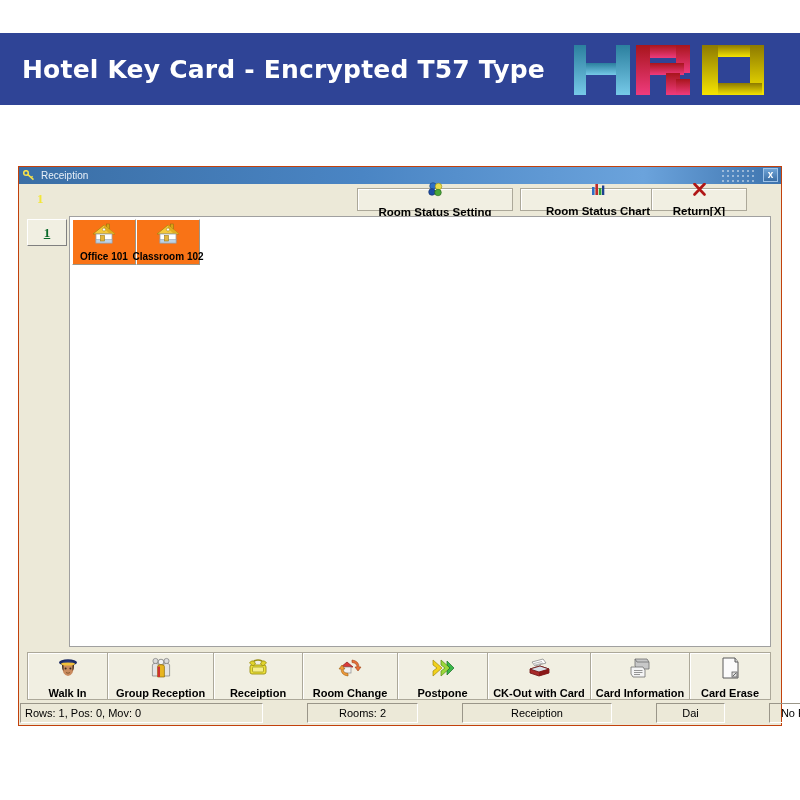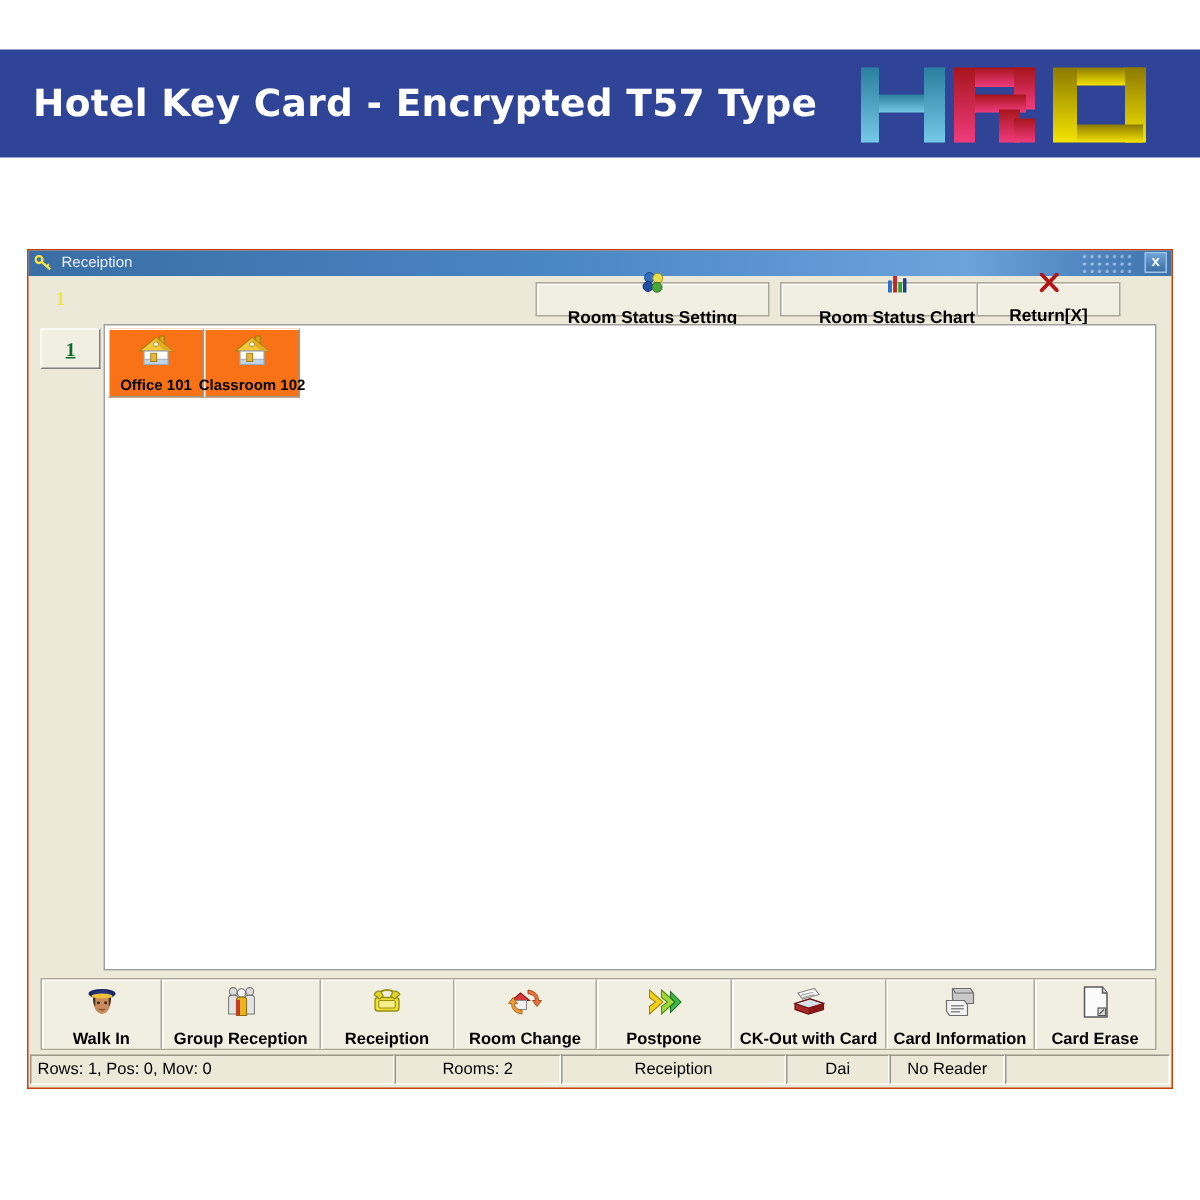--- a/index.html
+++ b/index.html
@@ -166,20 +166,21 @@
     font-size:11px;font-weight:bold;color:#000000;white-space:nowrap;
     margin-top:2px;font-family:"Liberation Sans", sans-serif;
   }
   .bicon{width:24px;height:24px;display:block;}
 
   
   .statusbar{
     position:absolute;left:1px;top:536px;width:760px;height:20px;
     display:flex;align-items:stretch;
     background:#ece9d8;
+    gap:44px;
   }
   .scell{
     border:1px solid #ffffff;border-top-color:#9a9689;border-left-color:#9a9689;
     box-sizing:border-box;
     display:flex;align-items:center;
     font-size:11px;color:#000000;
     font-family:"Liberation Sans", sans-serif;
     white-space:nowrap;overflow:hidden;
   }
   .scell.left{padding-left:4px;justify-content:flex-start;}

